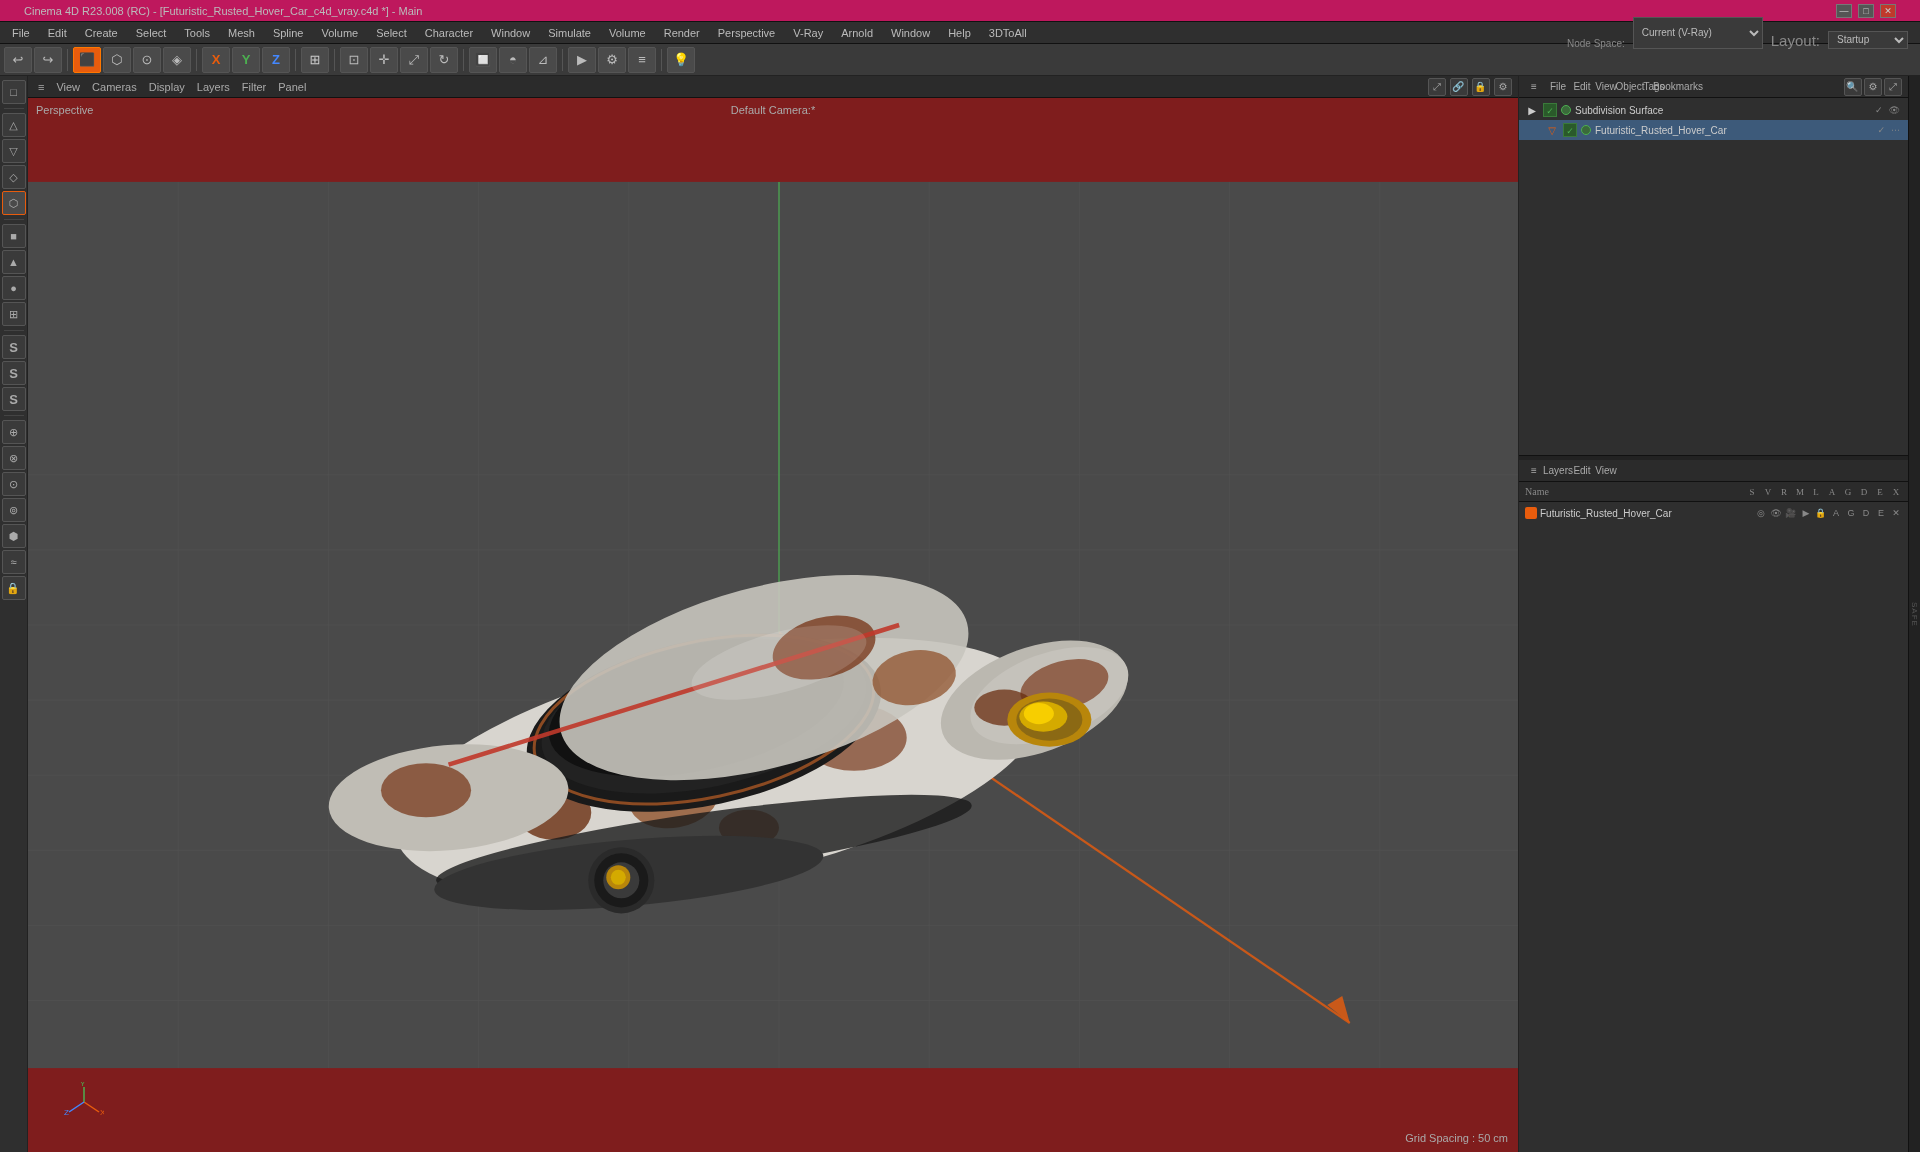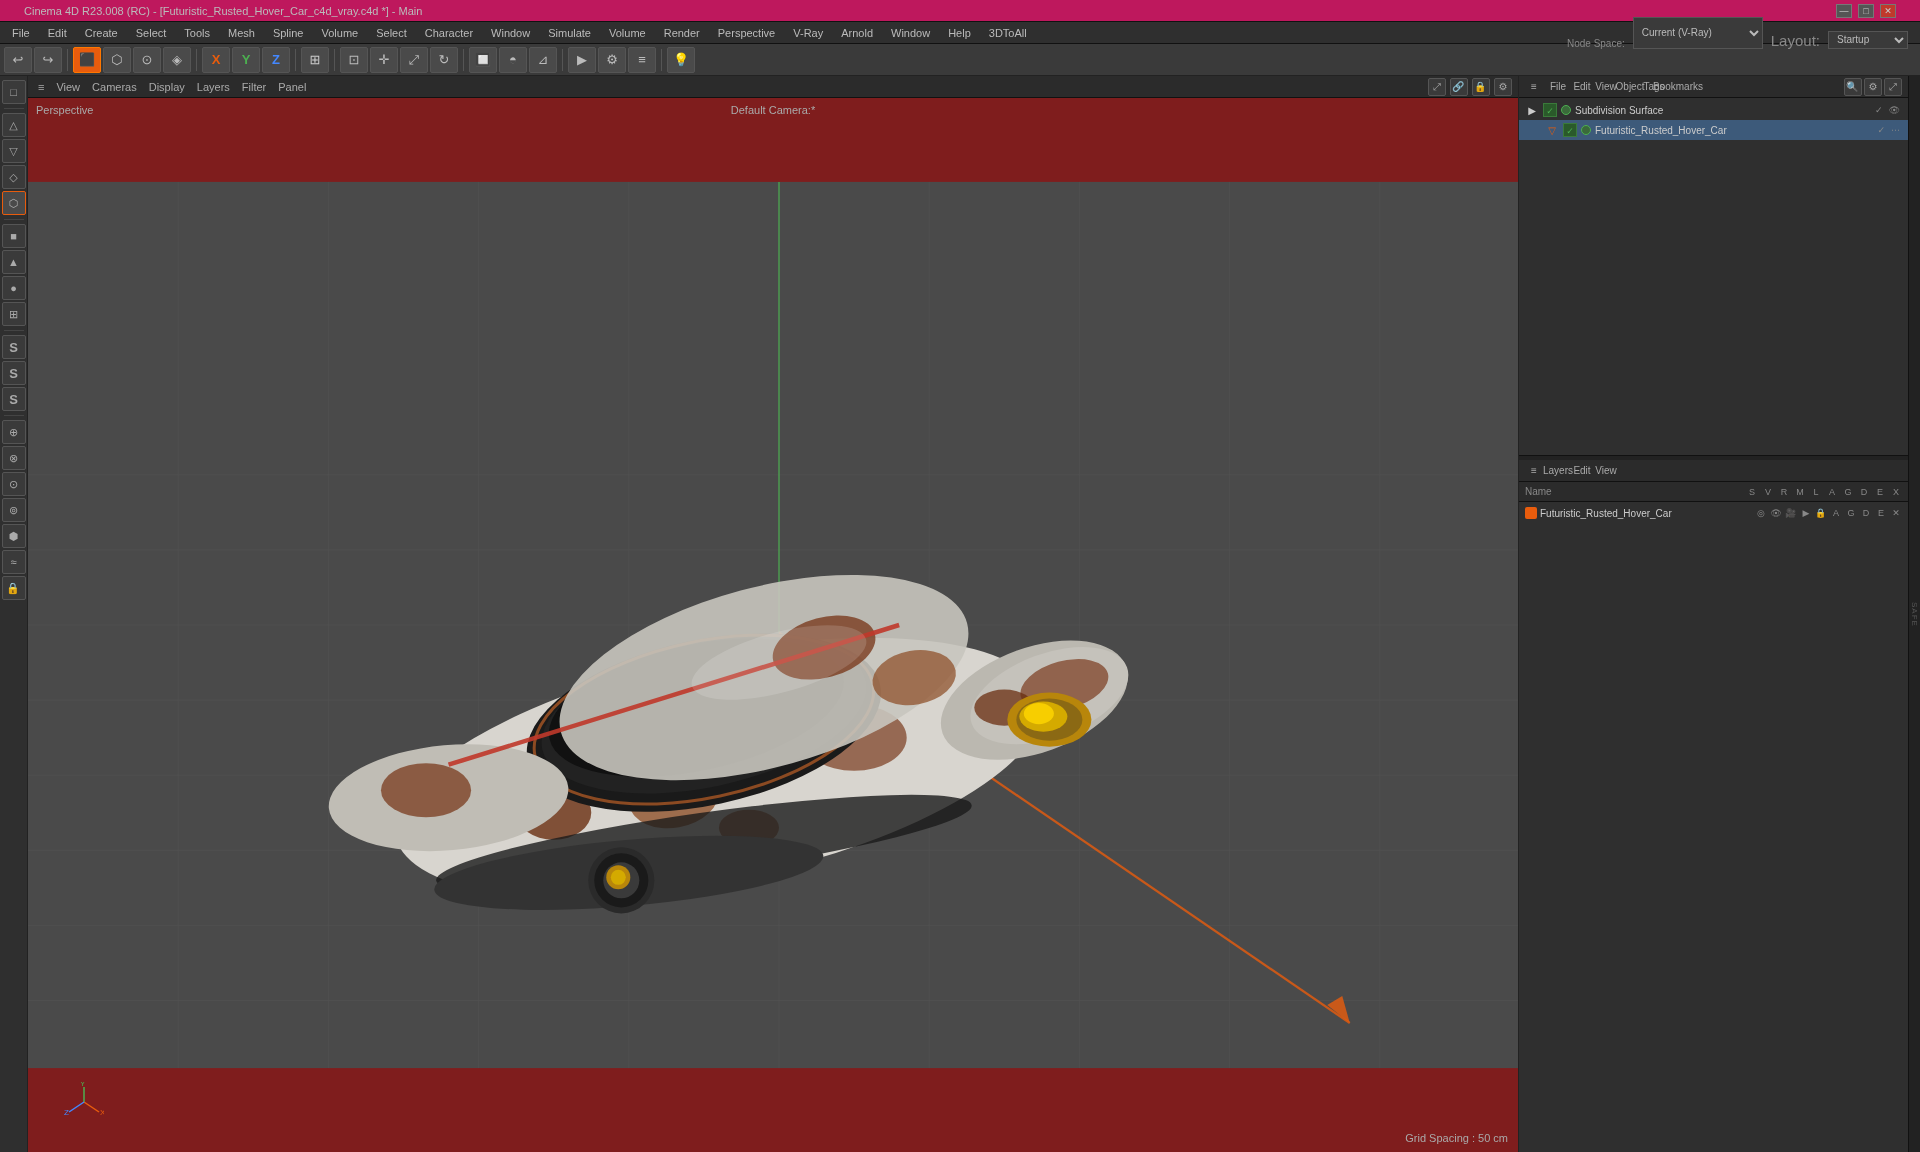--- a/index.html
+++ b/index.html
@@ -309,20 +309,21 @@
     #layers-columns {
       height: 20px;
       background: #2b2b2b;
       display: flex;
       align-items: center;
       padding: 0 6px;
       border-bottom: 1px solid #111;
       font-size: 10px;
       color: #888;
       gap: 4px;
+      font-family: Liberation Serif, serif;
     }
     .layer-col {
       font-size: 9px;
       color: #888;
       width: 12px;
       text-align: center;
     }
     .layer-name-col {
       flex: 1;
       font-size: 10px;

